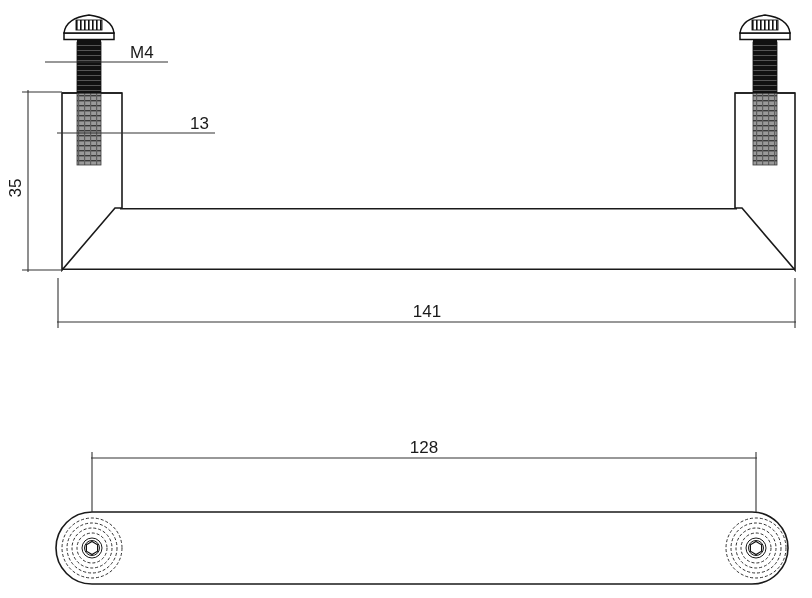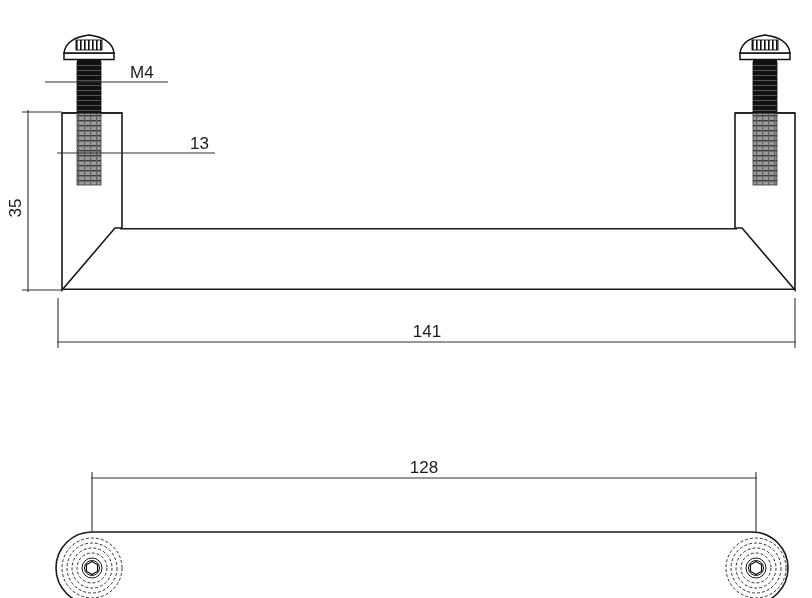--- a/index.html
+++ b/index.html
@@ -1,18 +1,18 @@
 <!DOCTYPE html>
 <html><head>
 <meta charset="utf-8">
 <style>
   html,body{margin:0;padding:0;background:#ffffff;}
   body{width:812px;height:598px;overflow:hidden;
        font-family:"Liberation Sans","DejaVu Sans",sans-serif;}
-  #stage{position:relative;width:812px;height:530px;background:#fff;margin-top:20px;}
+  #stage{position:relative;width:812px;height:530px;background:#fff;}
   #stage svg{position:absolute;left:0;top:0;}
   .dimtext{font-family:"Liberation Sans","DejaVu Sans",sans-serif;
            font-size:17px;fill:#1a1a1a;}
   .dimtext-rot{font-family:"Liberation Sans","DejaVu Sans",sans-serif;
            font-size:17px;fill:#1a1a1a;}
 </style>
 </head>
 <body>
 
 <div id="stage">

